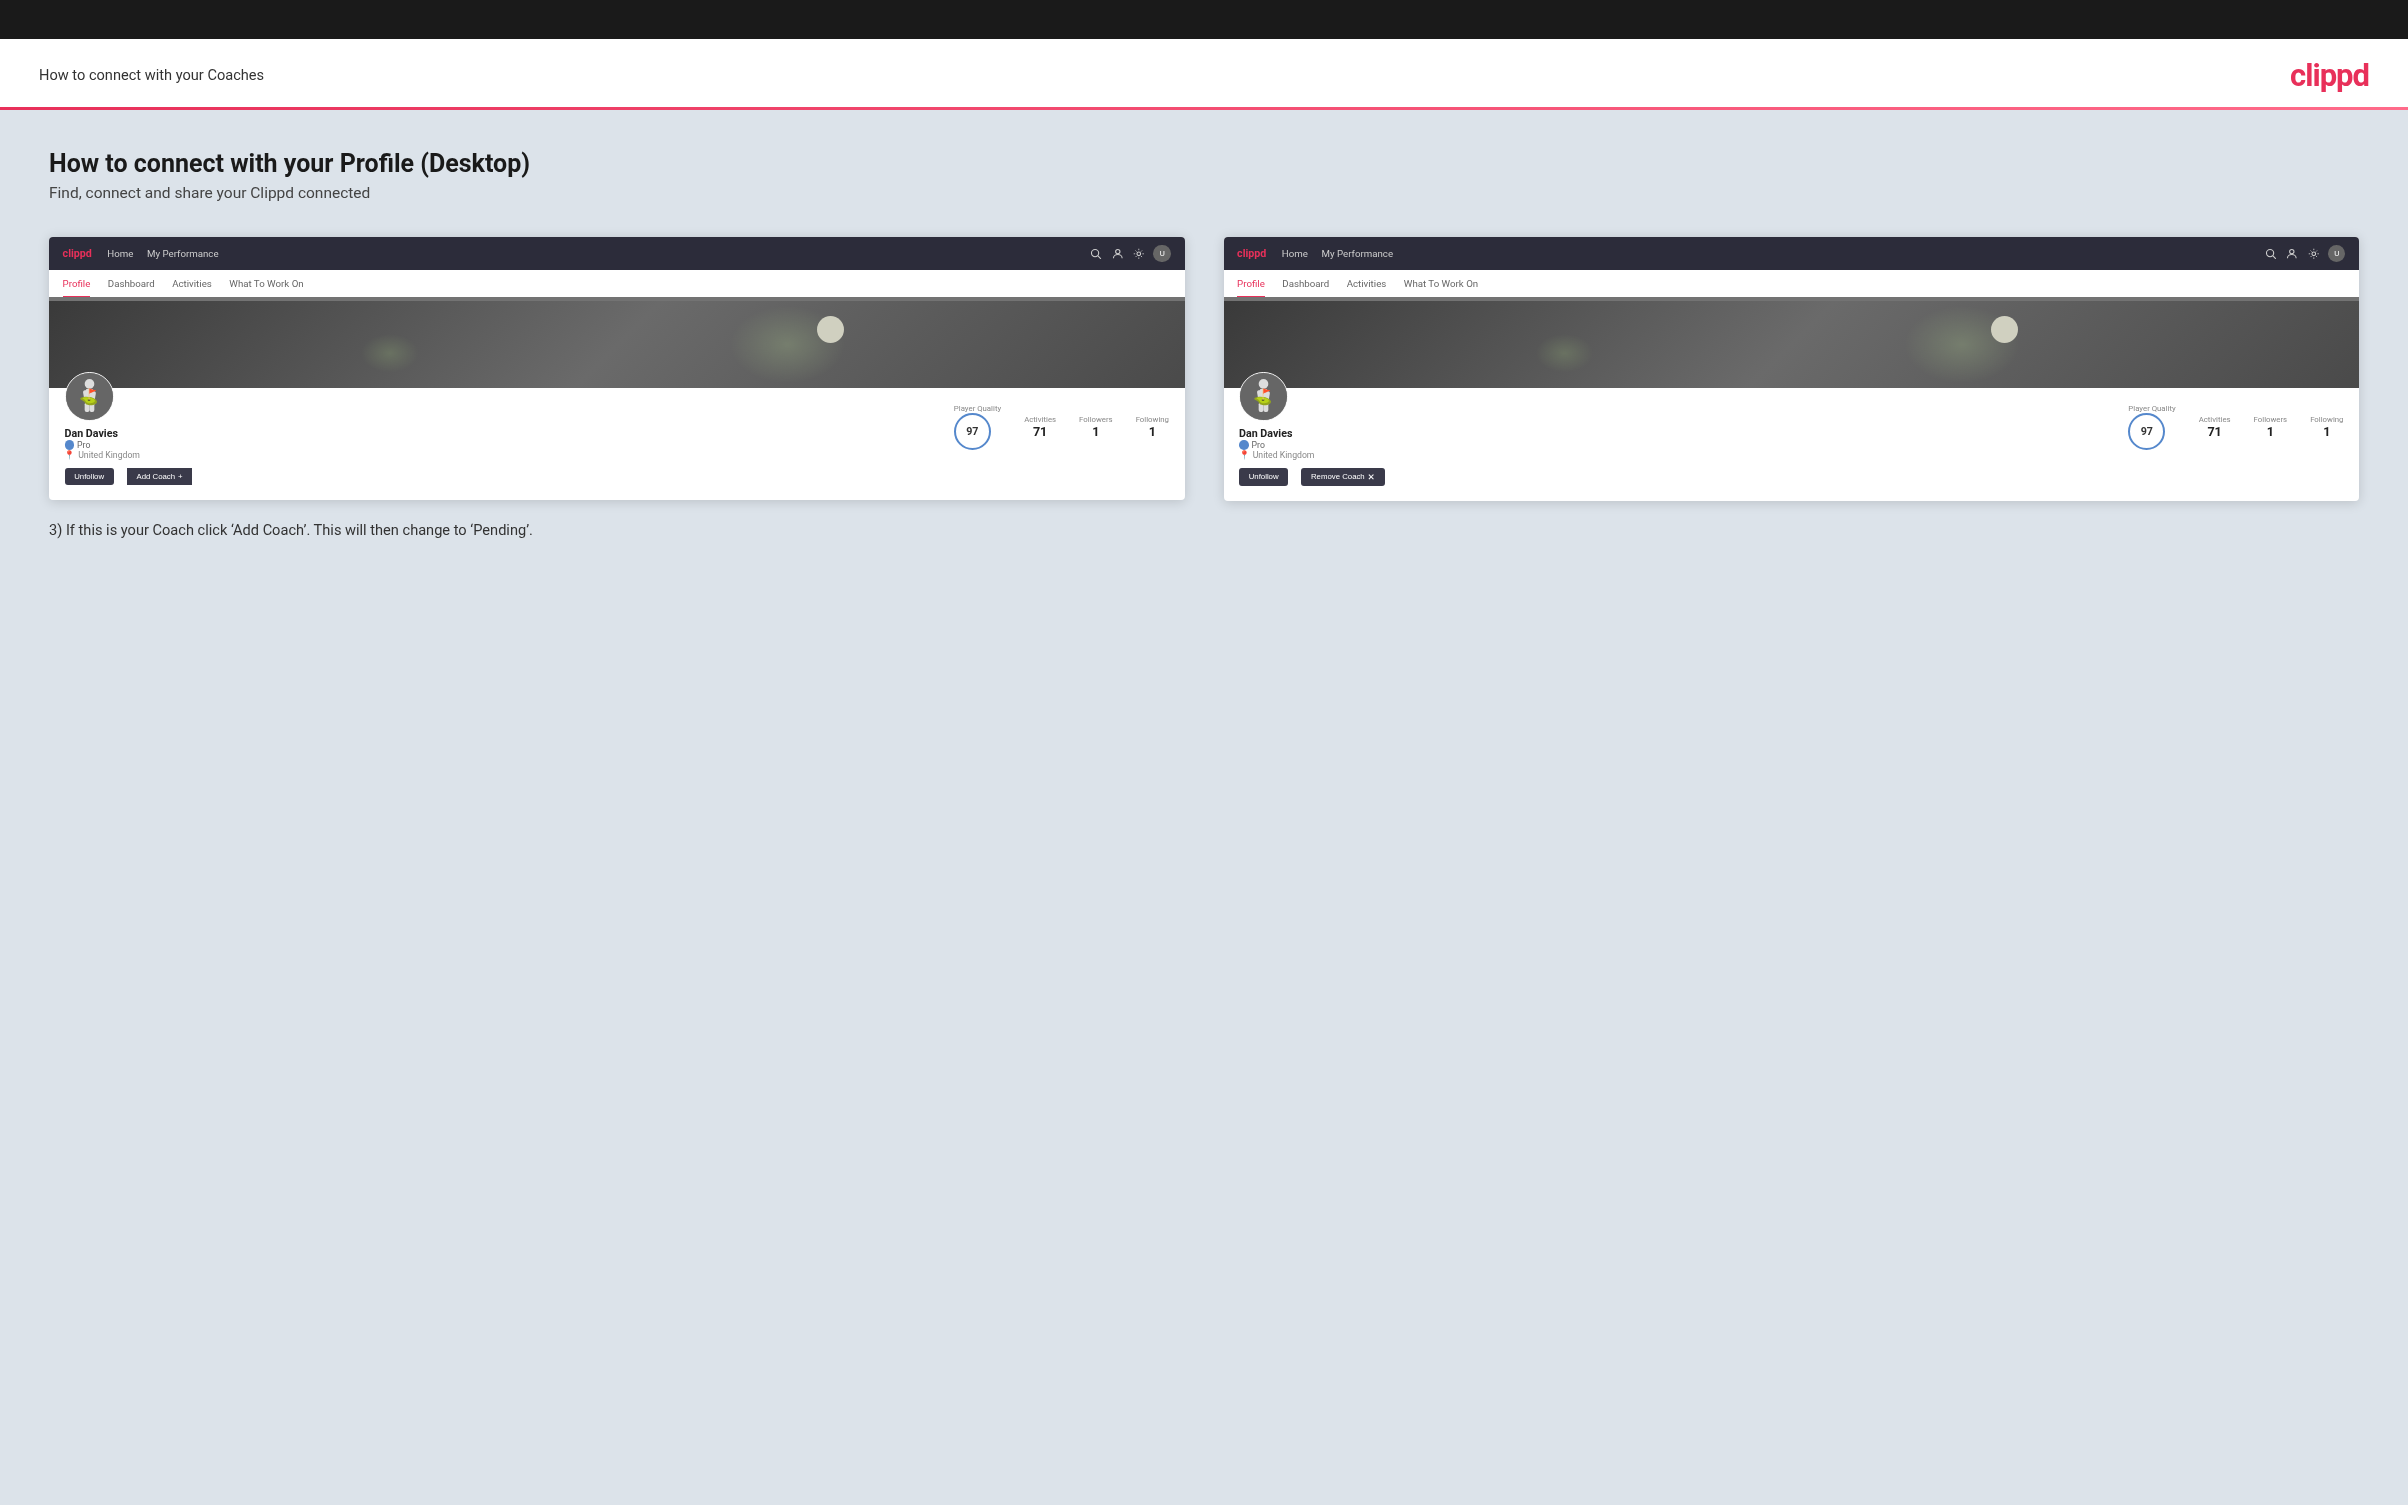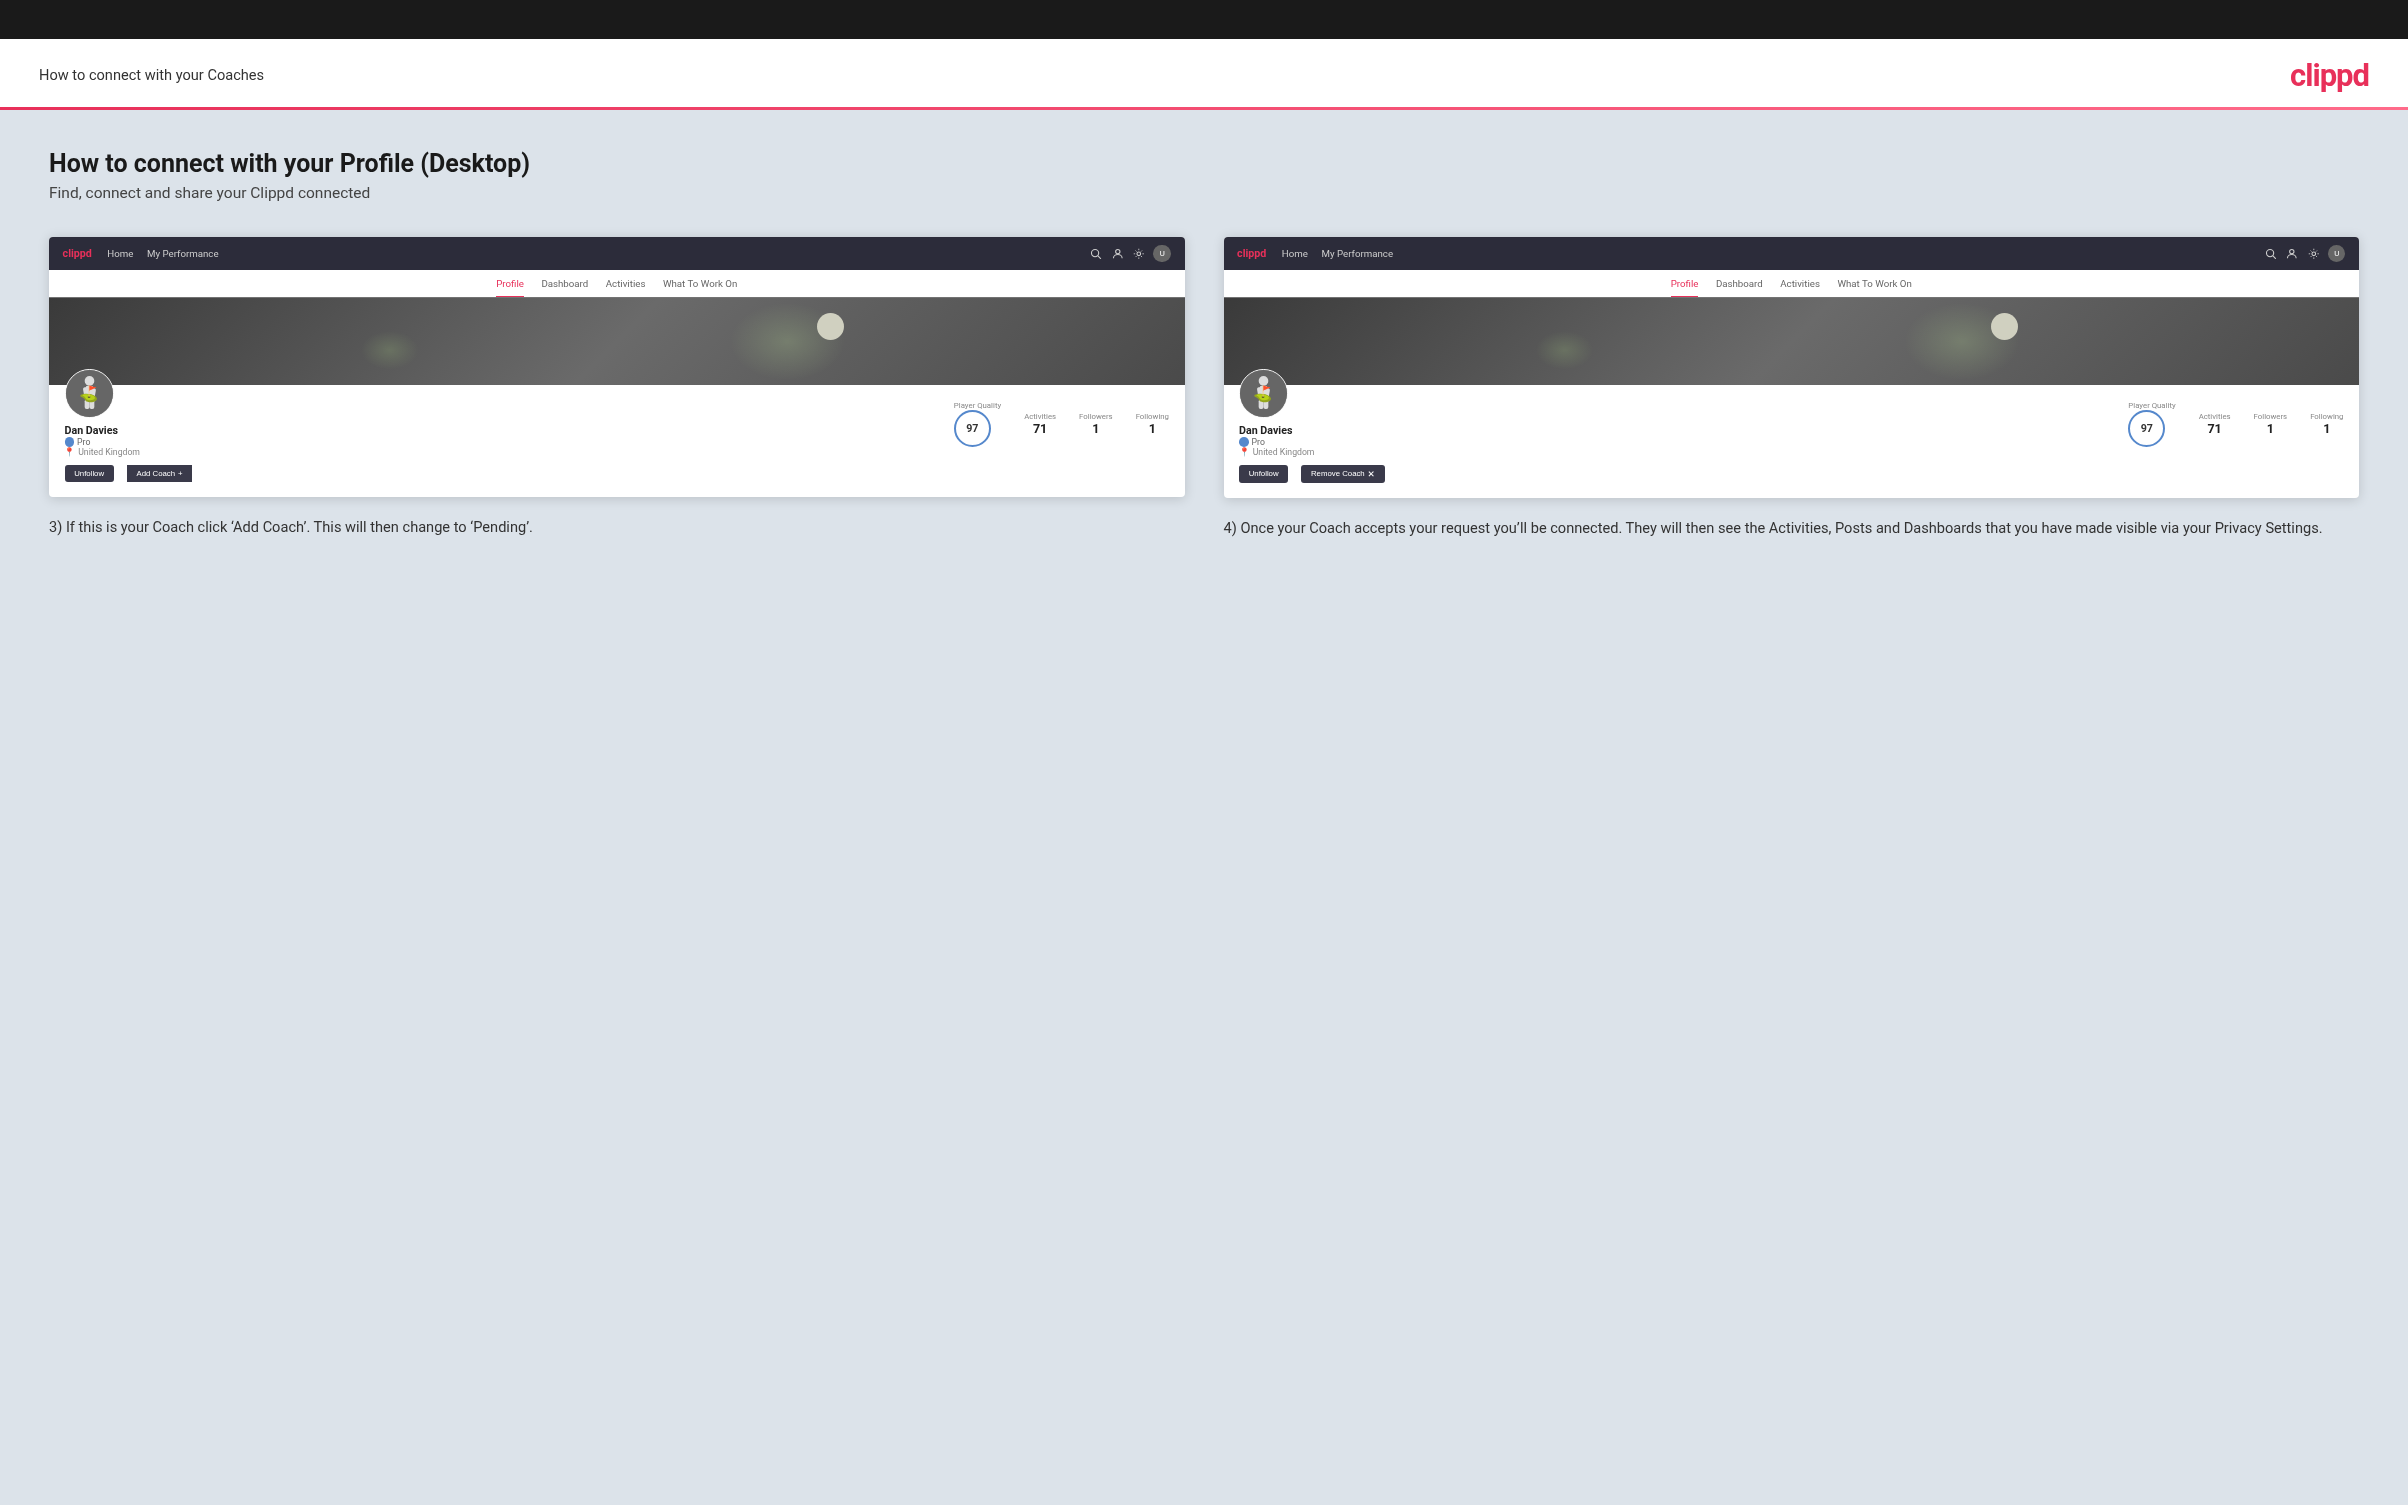--- a/index.html
+++ b/index.html
@@ -126,22 +126,21 @@
       justify-content: center;
       font-size: 7.8px;
       color: #fff;
     }
     
     .mini-tabs {
       background: #fff;
       padding: 0 13.6px;
       display: flex;
       gap: 17.5px;
-      border-bottom: 1px solid #737373;
-      justify-content: center;
+      border-bottom: 4px solid #737373;
     }
     .mini-tab {
       font-size: 9.7px;
       color: #666;
       padding: 7.8px 0;
       cursor: pointer;
     }
     .mini-tab.active {
       color: #e8305a;
       border-bottom: 1.9px solid #e8305a;
@@ -544,20 +543,19 @@
                 <div class="mini-stat-label">Followers</div>
                 <div class="mini-stat-value">1</div>
               </div>
               <div class="mini-stat">
                 <div class="mini-stat-label">Following</div>
                 <div class="mini-stat-value">1</div>
               </div>
             </div>
           </div>
         </div>
-        <p class="caption-text">4) Once your Coach accepts your request you’ll be connected. They will then see the Activities, Posts and Dashboards that you have made visible via your Privacy Settings.</p>
       </div>
 
     </div>
   </div>
 
 </div>
 
 
 </body></html>

